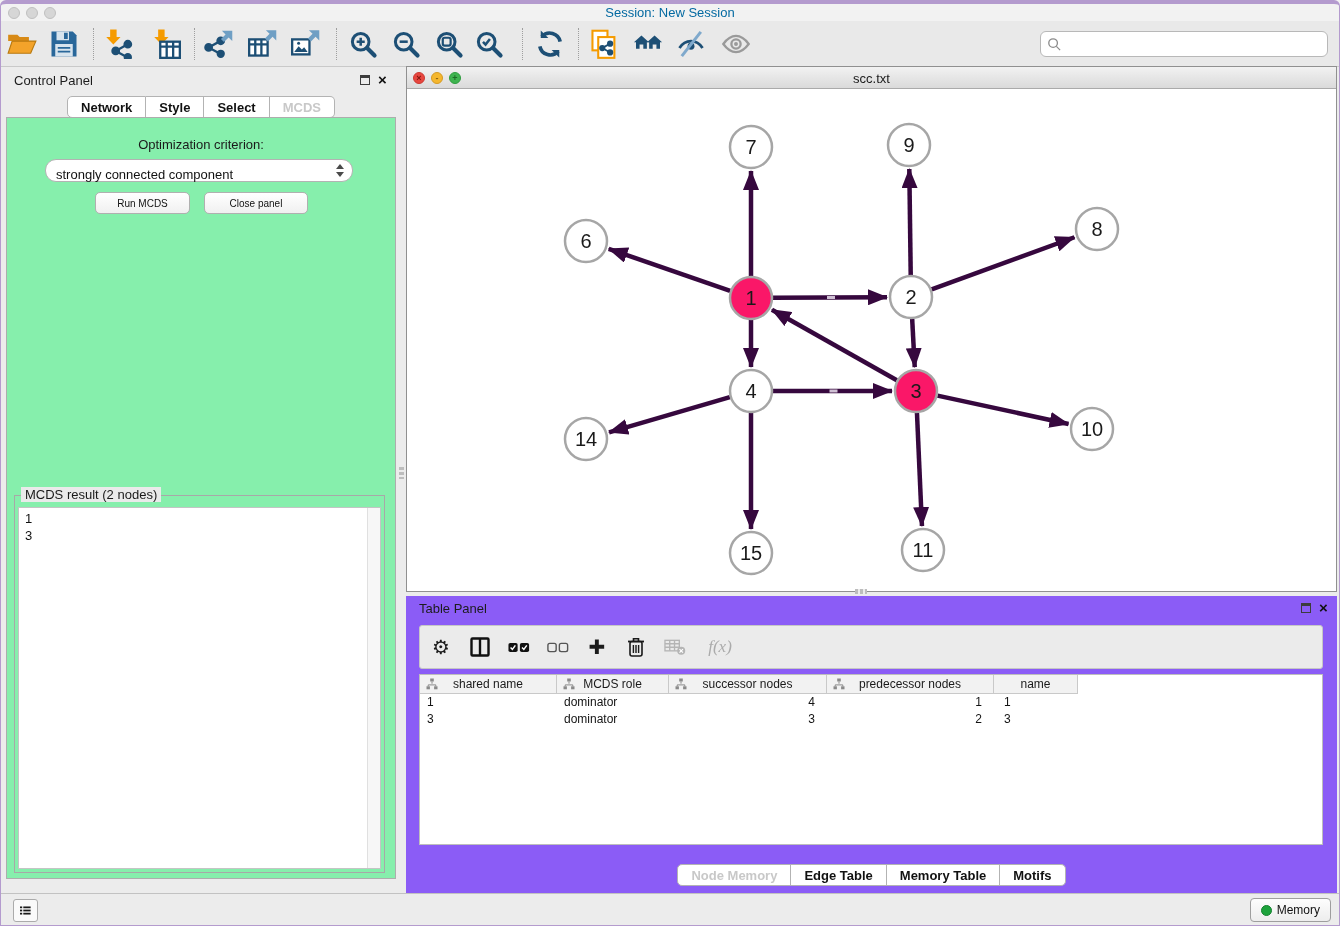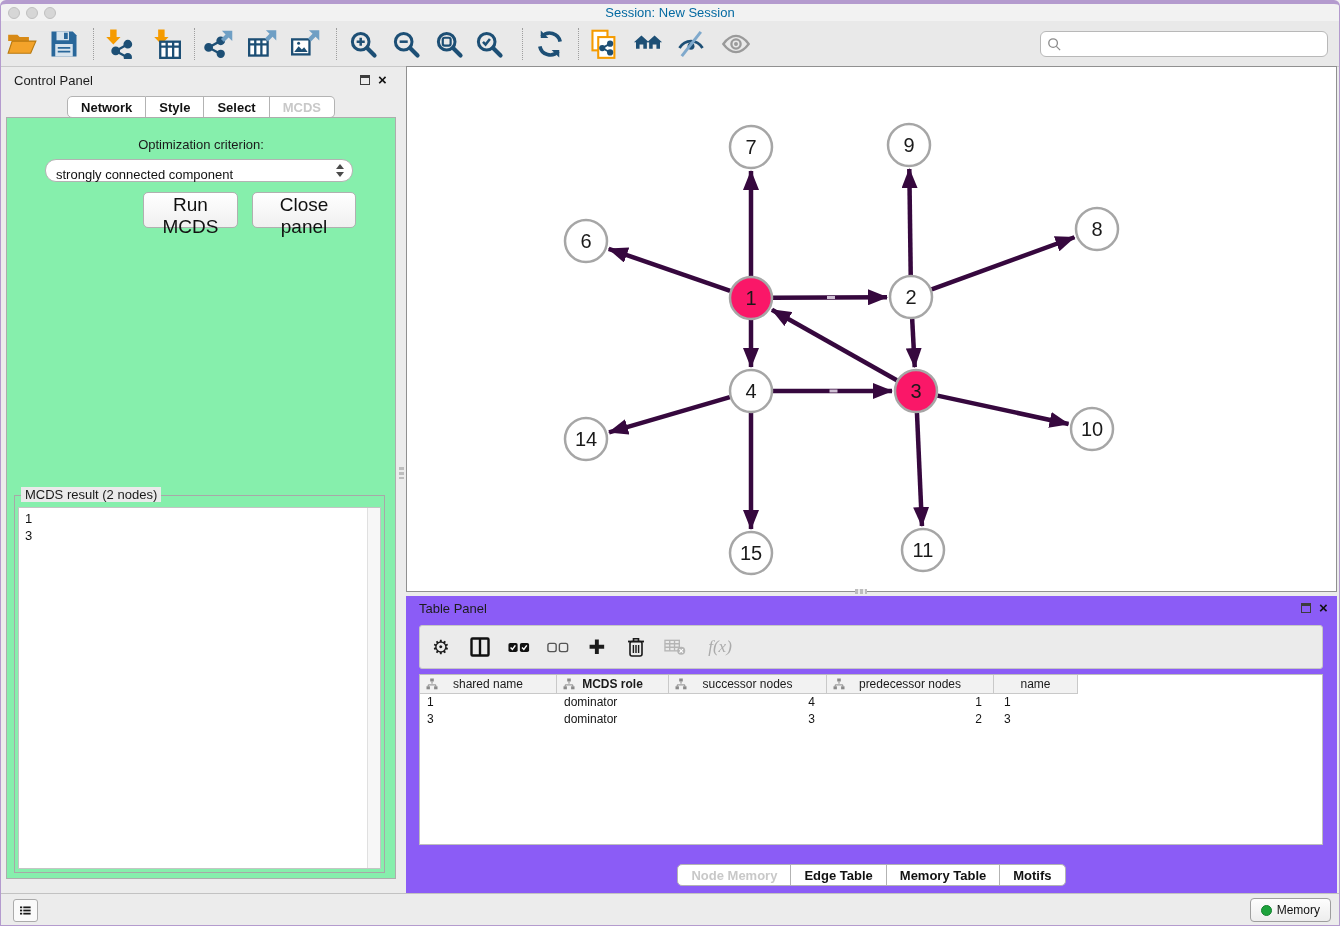--- a/index.html
+++ b/index.html
@@ -49,23 +49,23 @@
   .cp-content{position:absolute;left:6px;top:50px;width:390px;height:762px;
     border:1px solid #adadad;background:#86efac;}
   .opt-label{margin-top:19px;text-align:center;font-size:13px;color:#1a1a1a;}
   .selectbox{position:absolute;left:38px;top:41px;width:308px;height:23px;background:#fff;
     border:1px solid #b3b3b3;border-radius:11px;display:flex;align-items:center;
     padding:8px 24px 0 10px;font-size:13px;color:#111;cursor:pointer;}
   .spinner{position:absolute;right:8px;top:4px;}
   .spinner i{display:block;width:0;height:0;border-left:4px solid transparent;border-right:4px solid transparent;}
   .spinner .up{border-bottom:5px solid #4a4a4a;margin-bottom:3px;}
   .spinner .dn{border-top:5px solid #4a4a4a;}
-  .btn{position:absolute;top:74px;height:36px;background:linear-gradient(#ffffff,#f0f0f0);
-    border:1px solid #b0b0b0;border-radius:5px;font-size:19px;color:#111;cursor:pointer;
-    font-family:"Liberation Sans",sans-serif;margin-left:48px;}
+  .btn{position:absolute;top:74px;height:22px;background:linear-gradient(#ffffff,#f0f0f0);
+    border:1px solid #b0b0b0;border-radius:5px;font-size:10px;color:#111;cursor:pointer;
+    font-family:"Liberation Sans",sans-serif;}
   .btn.run{left:88px;width:95px;}
   .btn.closep{left:197px;width:104px;}
   .fieldset{position:absolute;left:7px;top:377px;width:371px;height:378px;border:1px solid #a8a8a8;}
   .fieldset .legend{position:absolute;left:6px;top:-9px;background:#eaeaea;padding:0 4px;
     font-size:13px;color:#1a1a1a;}
   .result-area{position:absolute;left:3px;right:3px;top:11px;bottom:3px;background:#fff;
     border:1px solid #c4c4c4;}
   .result-lines{position:absolute;left:0;top:0;right:14px;bottom:0;padding:2px 6px;
     font-size:13px;line-height:17px;color:#111;}
   .result-scroll{position:absolute;right:0;top:0;bottom:0;width:13px;background:#f7f7f7;
@@ -304,20 +304,28 @@
           </div>
         <div class="result-scroll"></div>
       </div>
     </div>
   </div>
 </section>
 
 <div class="v-handle"></div>
 
 <section class="net-win">
+  <div class="net-title">
+    <div class="traffic">
+      <span class="tl red"></span>
+      <span class="tl yellow"></span>
+      <span class="tl green"></span>
+    </div>
+    <div class="net-name">scc.txt</div>
+  </div>
   <div class="net-canvas">
     <svg id="graph" width="929" height="503" viewBox="0 0 929 503">
         <defs>
           <marker id="arr" markerUnits="userSpaceOnUse" markerWidth="20" markerHeight="16" refX="19" refY="8" orient="auto">
             <path d="M0,0 L20,8 L0,16 Z" fill="#36083e"></path>
           </marker>
         </defs>
         <line x1="344" y1="187" x2="344" y2="82" stroke="#36083e" stroke-width="4.5" marker-end="url(#arr)"></line>
         <line x1="323.2058154797033" y1="201.81655443844295" x2="201.68456493123276" y2="159.83648606715315" stroke="#36083e" stroke-width="4.5" marker-end="url(#arr)"></line>
         <line x1="365.9995703250881" y1="208.8625026854682" x2="480.0004687362675" y2="208.1499970703983" stroke="#36083e" stroke-width="4.5" marker-end="url(#arr)"></line>
@@ -443,21 +451,21 @@
   </div>
 
   <div class="grid">
     <div class="ghead" id="grid-header">
         <div class="hcell" style="width: 137px;"><svg class="hic" width="12" height="13" viewBox="0 0 12 13">
             <rect x="4.2" y="0.5" width="3.6" height="3" fill="#8a8a8a"></rect>
             <path d="M6 3.5v2.2M2.2 8.3V6.9h7.6v1.4" stroke="#8a8a8a" fill="none"></path>
             <rect x="0.5" y="8.3" width="3.4" height="3" fill="#8a8a8a"></rect>
             <rect x="8.1" y="8.3" width="3.4" height="3" fill="#8a8a8a"></rect>
           </svg><span>shared name</span></div>
-        <div class="hcell" style="width: 112px; font-weight: bold;"><svg class="hic" width="12" height="13" viewBox="0 0 12 13">
+        <div class="hcell" style="width: 112px;"><svg class="hic" width="12" height="13" viewBox="0 0 12 13">
             <rect x="4.2" y="0.5" width="3.6" height="3" fill="#8a8a8a"></rect>
             <path d="M6 3.5v2.2M2.2 8.3V6.9h7.6v1.4" stroke="#8a8a8a" fill="none"></path>
             <rect x="0.5" y="8.3" width="3.4" height="3" fill="#8a8a8a"></rect>
             <rect x="8.1" y="8.3" width="3.4" height="3" fill="#8a8a8a"></rect>
           </svg><span>MCDS role</span></div>
         <div class="hcell" style="width: 158px;"><svg class="hic" width="12" height="13" viewBox="0 0 12 13">
             <rect x="4.2" y="0.5" width="3.6" height="3" fill="#8a8a8a"></rect>
             <path d="M6 3.5v2.2M2.2 8.3V6.9h7.6v1.4" stroke="#8a8a8a" fill="none"></path>
             <rect x="0.5" y="8.3" width="3.4" height="3" fill="#8a8a8a"></rect>
             <rect x="8.1" y="8.3" width="3.4" height="3" fill="#8a8a8a"></rect>

